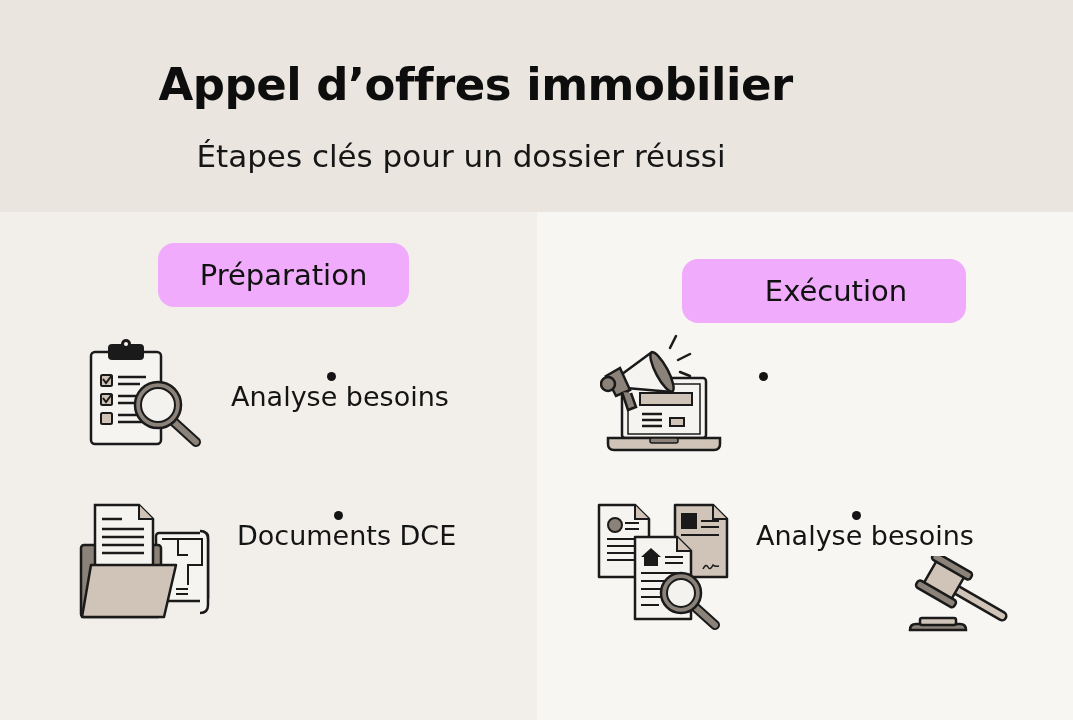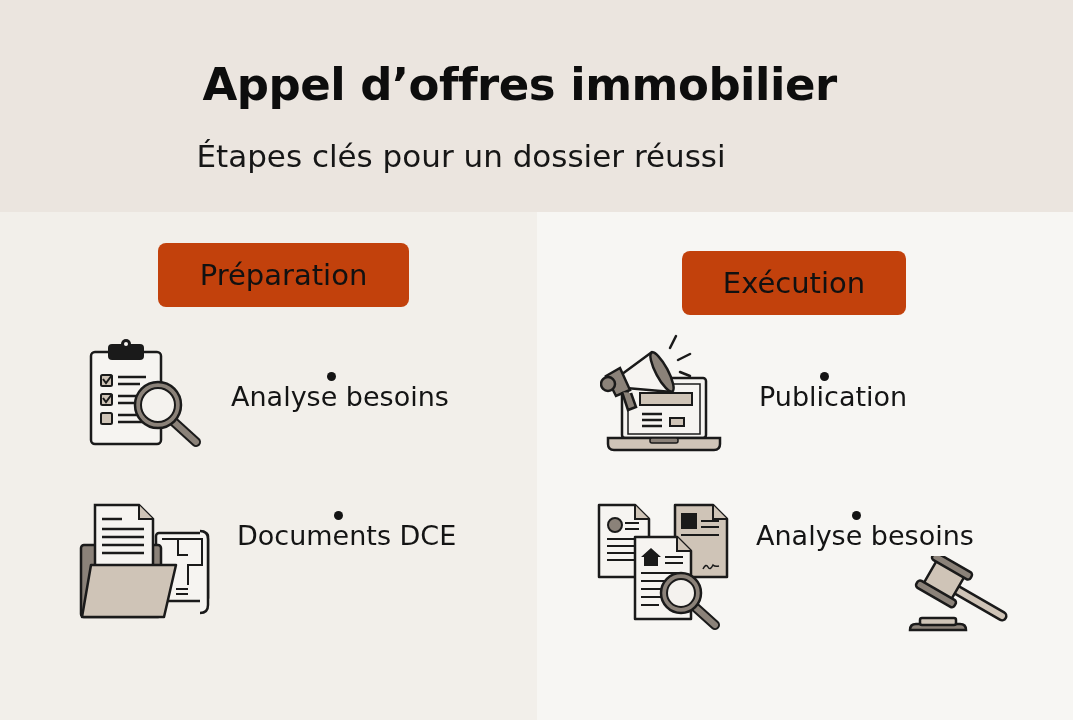--- a/index.html
+++ b/index.html
@@ -11,41 +11,40 @@
       background: #f4f1ec;
     }
     .header {
       position: absolute; left: 0; top: 0; width: 1073px; height: 212px;
       background: #ebe5df;
     }
     .title {
       position: absolute; left: 0; width: 951px; top: 58px;
       text-align: center; font-size: 45px; font-weight: bold; letter-spacing: -0.5px;
       color: #0d0d0d;
-      margin-left: 44px;
     }
     .subtitle {
       position: absolute; left: 0; width: 922px; top: 138px;
       text-align: center; font-size: 31px; color: #161616;
     }
     .panel-left {
       position: absolute; left: 0; top: 212px; width: 537px; height: 508px;
       background: #f2efea;
     }
     .panel-right {
       position: absolute; left: 537px; top: 212px; width: 536px; height: 508px;
       background: #f7f6f3;
     }
     .pill {
-      position: absolute; height: 64px; border-radius: 8px;
-      background: #c2410c; display: flex; align-items: center; justify-content: center;
+      position: absolute; height: 64px; border-radius: 16px;
+      background: #f0abfc; display: flex; align-items: center; justify-content: center;
       font-size: 29px; color: #111;
     }
     .pill-prep { left: 158px; top: 243px; width: 251px; }
-    .pill-exec { left: 682px; top: 251px; width: 224px; }
+    .pill-exec { left: 682px; top: 259px; width: 260px; padding-left: 24px; }
     .item {
       position: absolute; font-size: 27px; color: #141414; display: flex; align-items: center;
       white-space: nowrap;
       flex-direction: column;
     }
     .bullet {
       display: inline-block; width: 9px; height: 9px; border-radius: 50%;
       background: #141414; margin-right: 17px;
     }
     .icon { position: absolute; }
@@ -132,21 +131,20 @@
   <circle cx="8" cy="50" r="7" fill="#8b8279" stroke="#1a1a1a" stroke-width="2.5"></circle>
   <path d="M22 58 l6 18 l8 -3 l-5 -14" fill="#8b8279" stroke="#1a1a1a" stroke-width="2.5"></path>
   <ellipse cx="62" cy="38" rx="6" ry="22" transform="rotate(-28 62 38)" fill="#8b8279" stroke="#1a1a1a" stroke-width="2.5"></ellipse>
   <line x1="70" y1="14" x2="76" y2="2" stroke="#1a1a1a" stroke-width="2.5" stroke-linecap="round"></line>
   <line x1="78" y1="26" x2="90" y2="20" stroke="#1a1a1a" stroke-width="2.5" stroke-linecap="round"></line>
   <line x1="80" y1="38" x2="90" y2="42" stroke="#1a1a1a" stroke-width="2.5" stroke-linecap="round"></line>
 </svg>
 
 <div class="item" style="left:759px;top:372px">
   <span class="bullet"></span>
-  <span>Publication</span>
 </div>
 
 <svg class="icon" style="left:597px;top:503px" width="136" height="128" viewBox="0 0 136 128">
   <path d="M78 2 h38 l14 14 v58 h-52 z" fill="#cfc4b7" stroke="#1a1a1a" stroke-width="2.5" stroke-linejoin="round"></path>
   <path d="M116 2 v14 h14" fill="#cfc4b7" stroke="#1a1a1a" stroke-width="2"></path>
   <rect x="84" y="10" width="16" height="16" fill="#1a1a1a"></rect>
   <line x1="104" y1="18" x2="122" y2="18" stroke="#1a1a1a" stroke-width="2"></line>
   <line x1="104" y1="24" x2="122" y2="24" stroke="#1a1a1a" stroke-width="2"></line>
   <line x1="84" y1="32" x2="122" y2="32" stroke="#1a1a1a" stroke-width="2"></line>
   <path d="M106 66 q3 -6 5 -2 q2 4 5 -2 q2 2 6 1" fill="none" stroke="#1a1a1a" stroke-width="1.5"></path>

